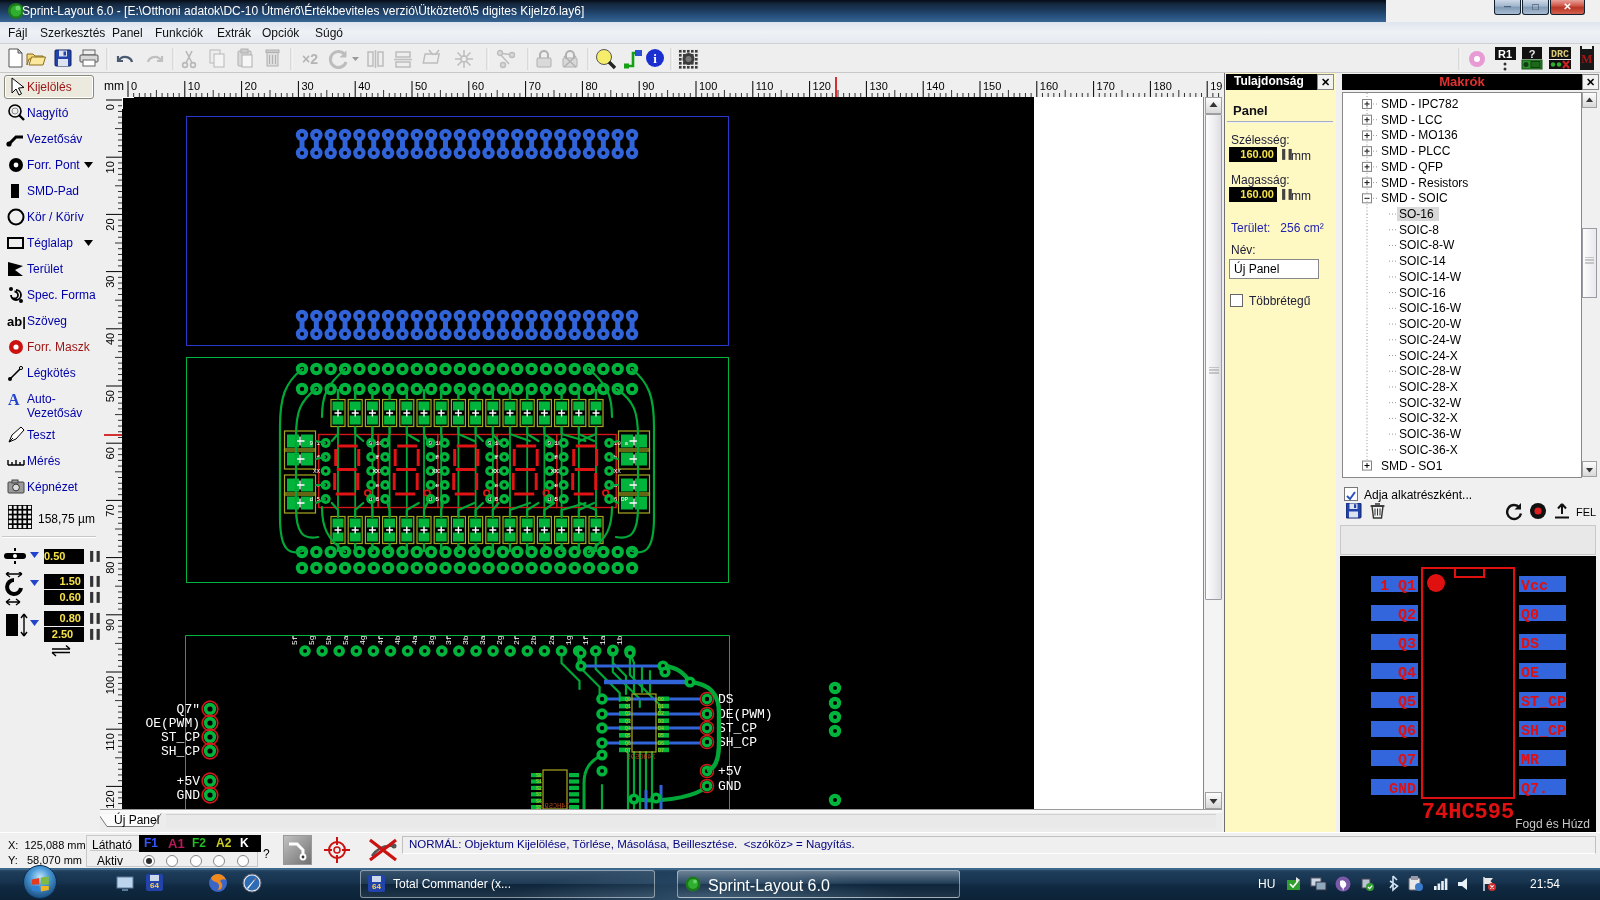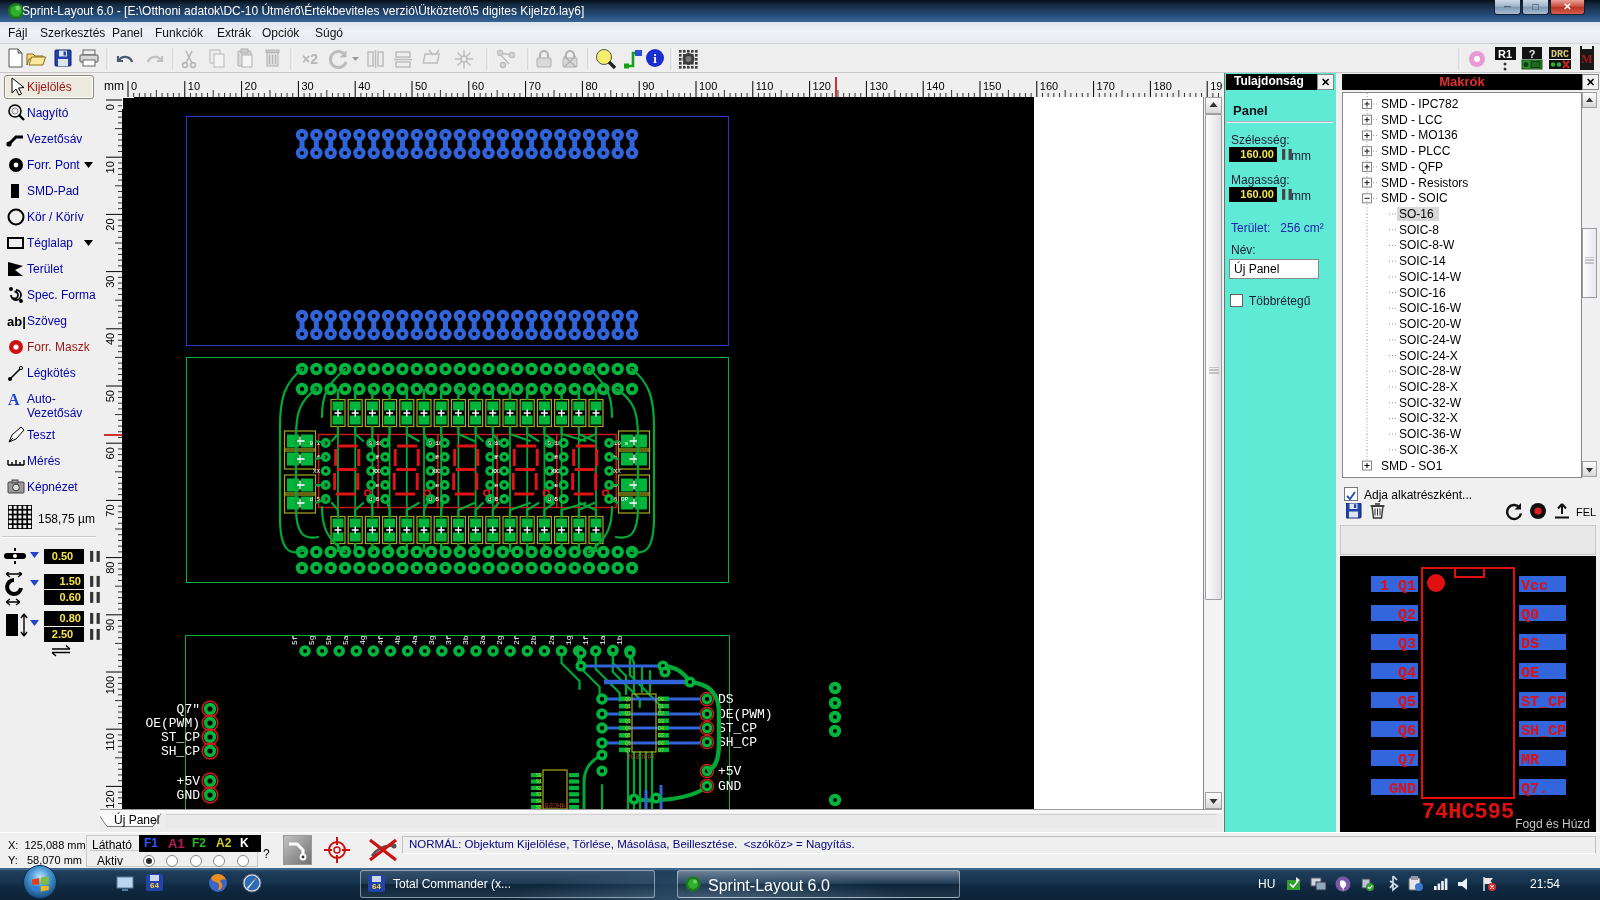--- a/index.html
+++ b/index.html
@@ -1,19 +1,19 @@
 <!DOCTYPE html>
 <html><head><meta charset="utf-8"><title>Sprint-Layout 6.0</title><style>
 *{margin:0;padding:0;box-sizing:border-box;}
 html,body{width:1600px;height:900px;overflow:hidden;background:#f0f0f0;
   font-family:"Liberation Sans",sans-serif;}
 .abs{position:absolute;}
 #root{position:relative;width:1600px;height:900px;}
 
-#title{left:0;top:0;width:1600px;height:22px;
+#title{left:0;top:0;width:1386px;height:22px;
  background:linear-gradient(180deg,#060d16 0%,#14273d 18%,#1d3a5c 45%,#27517f 75%,#3a6591 100%);padding-left:20px;}
 #title .txt{left:22px;top:4px;color:#fff;font-size:12px;white-space:nowrap;}
 .winbtn{top:0px;height:15px;border:1px solid #12202f;border-top:none;
  background:linear-gradient(180deg,#cdd9e8 0%,#9fb4ca 45%,#7e99b5 50%,#a8bcd0 100%);
  border-radius:0 0 3px 3px;color:#1c2e40;font-size:10px;text-align:center;line-height:13px;}
 
 #menu{left:0;top:22px;width:1600px;height:22px;
  background:linear-gradient(180deg,#dfe5ee 0%,#eef1f6 45%,#e6eaf0 100%);border-bottom:1px solid #cdd1d7;}
 #menu span{color:#101010;font-size:12px;white-space:nowrap;}
 
@@ -24,21 +24,21 @@
 .sitem .ic{position:absolute;left:6px;top:1px;width:22px;height:20px;text-align:center;}
 .sitem .lb{position:absolute;left:27px;top:4px;white-space:nowrap;}
 
 #hruler{left:100px;top:73px;width:1122px;height:24px;background:#efefef;}
 #vruler{left:100px;top:97px;width:22px;height:712px;background:#efefef;}
 
 #canvas{left:122px;top:97px;width:1081px;height:712px;background:#ffffff;}
 #vscroll{left:1203px;top:97px;width:19px;height:712px;background:#f0f0f0;border-left:1px solid #888;}
 #tabrow{left:100px;top:809px;width:1122px;height:23px;background:#ececec;border-top:1px solid #9a9a9a;}
 
-#proppanel{left:1224px;top:73px;width:112px;height:759px;background:#5eead4;border-left:1px solid #707070;}
+#proppanel{left:1224px;top:73px;width:112px;height:759px;background:#fef9c3;border-left:1px solid #707070;}
 #makropanel{left:1336px;top:73px;width:264px;height:759px;background:#f0f0f0;}
 
 #status{left:0;top:832px;width:1600px;height:36px;background:#f0f0f0;border-top:1px solid #fff;}
 
 #taskbar{left:0;top:868px;width:1600px;height:32px;
  background:linear-gradient(180deg,#33536f 0%,#1d3c59 14%,#16334e 45%,#102a42 55%,#0c2236 100%);}
 </style></head><body>
 <div id="root">
     <div id="title" class="abs">
       <svg class="abs" style="left:7px;top:2px" width="20" height="18">
@@ -378,21 +378,21 @@
       <div class="abs" style="left:38px;top:439px;font-size:12px;color:#000;">158,75 µm</div>
       <div class="abs" style="left:2px;top:463px;width:94px;height:2px;border-top:1px solid #c8c8c8;border-bottom:1px solid #fff;"></div>
       <svg class="abs" style="left:4px;top:475px" width="30" height="16">
         <rect x="0" y="5" width="22" height="6" rx="3" fill="#000"></rect>
         <circle cx="11" cy="8" r="2" fill="#fff"></circle>
         <path d="M11 0 v3 M11 13 v3" stroke="#000" stroke-width="2"></path>
       </svg>
       <svg class="abs" style="left:30px;top:479px" width="10" height="8">
         <path d="M0 0 h9 l-4.5 6 z" fill="#2244cc"></path>
       </svg>
-      <div class="abs" style="left:44px;top:476px;width:40px;height:15px;background:#000;color:#f5e24a;font-size:11px;text-align:center;padding:1px 3px 12px 0;font-weight:bold;">0.50</div>
+      <div class="abs" style="left:44px;top:476px;width:40px;height:15px;background:#000;color:#f5e24a;font-size:11px;text-align:left;padding:1px 3px 12px 0;font-weight:bold;">0.50</div>
       <div class="abs" style="left:87px;top:478px;width:6px;height:11px;color:#333;font-size:9px;">▐▐</div>
       <svg class="abs" style="left:4px;top:499px" width="30" height="34">
         <path d="M2 2 h16 m-16 0 l4 3 m-4 -3 l4 -3 m12 3 l-4 3 m4 -3 l-4 -3" stroke="#000" stroke-width="1.3" fill="none"></path>
         <path d="M10 8 a7 7 0 1 0 7 8" fill="none" stroke="#000" stroke-width="4"></path>
         <path d="M2 30 h14 m-14 0 l4 3 m-4 -3 l4 -3 m10 3 l-4 3 m4 -3 l-4 -3" stroke="#000" stroke-width="1.3" fill="none"></path>
       </svg>
       <svg class="abs" style="left:30px;top:507px" width="10" height="8">
         <path d="M0 0 h9 l-4.5 6 z" fill="#2244cc"></path>
       </svg>
       <div class="abs" style="left:44px;top:501px;width:40px;height:15px;background:#000;color:#f5e24a;font-size:11px;text-align:right;padding:1px 3px 0 0;font-weight:bold;">1.50</div>

